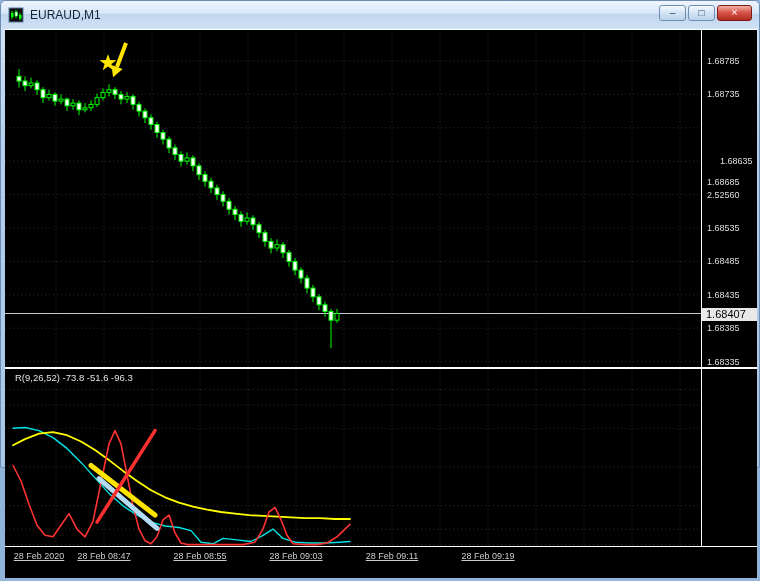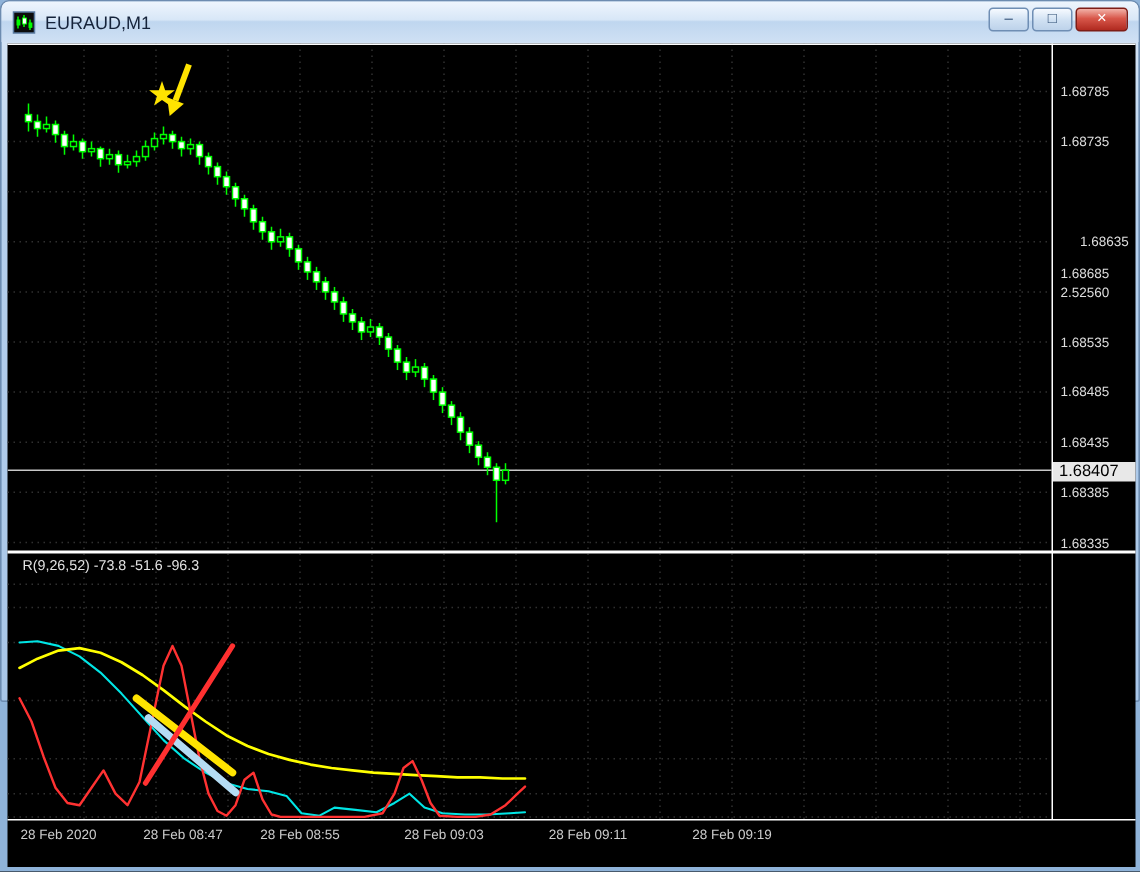--- a/index.html
+++ b/index.html
@@ -29,21 +29,21 @@
   .symbol-label .tri{color:#c8c8c8;font-size:8px;margin-right:4px;}
   .symbol-label .ohlc{margin-left:10px;color:#dcdcdc;}
   .ind-label{position:absolute;left:10px;top:343px;font-size:9.5px;color:#e2e2e2;}
   .axis-col{position:absolute;left:697px;width:55px;}
   #price-axis{top:0;height:338px;}
   #ind-axis{top:340px;height:177px;}
   .alabel{position:absolute;left:5px;font-size:9px;color:#dedede;white-space:nowrap;}
   .price-tag{position:absolute;left:697px;width:55px;height:13px;background:#e8e8e8;color:#000;
              font-size:11px;line-height:13px;padding-left:4px;box-sizing:border-box;}
   #time-axis{position:absolute;left:0;top:518px;width:752px;height:31px;}
-  .tlabel{position:absolute;top:4px;transform:translateX(-50%);font-size:9px;color:#cccccc;white-space:nowrap;}
+  .tlabel{position:absolute;top:4px;transform:translateX(-50%);font-size:9px;color:#cccccc;white-space:nowrap;text-decoration:underline;}
 </style>
 </head>
 <body>
 
 <div class="window">
   <div class="titlebar">
     <span class="w-icon">
       <svg width="16" height="16" viewBox="0 0 16 16">
         <rect x="1" y="1" width="14" height="14" fill="#0b0b0b" stroke="#5a7aa0"></rect>
         <line x1="4" y1="4" x2="4" y2="12" stroke="#00ff00"></line>
@@ -246,20 +246,20 @@
         <div class="alabel" style="top: 161px;">2.52560</div>
         <div class="alabel" style="top: 194px;">1.68535</div>
         <div class="alabel" style="top: 227px;">1.68485</div>
         <div class="alabel" style="top: 261px;">1.68435</div>
         <div class="alabel" style="top: 294px;">1.68385</div>
         <div class="alabel" style="top: 328px;">1.68335</div>
       </div>
     <div class="price-tag" style="top: 279px;">1.68407</div>
     <div id="time-axis">
         <div class="tlabel" style="left: 34px;">28 Feb 2020</div>
-        <div class="tlabel" style="left: 99px; margin-left: 18px;">28 Feb 08:47</div>
+        <div class="tlabel" style="left: 99px;">28 Feb 08:47</div>
         <div class="tlabel" style="left: 195px;">28 Feb 08:55</div>
         <div class="tlabel" style="left: 291px;">28 Feb 09:03</div>
         <div class="tlabel" style="left: 387px;">28 Feb 09:11</div>
         <div class="tlabel" style="left: 483px;">28 Feb 09:19</div>
       </div>
   </div>
 </div>
 
 </body></html>

